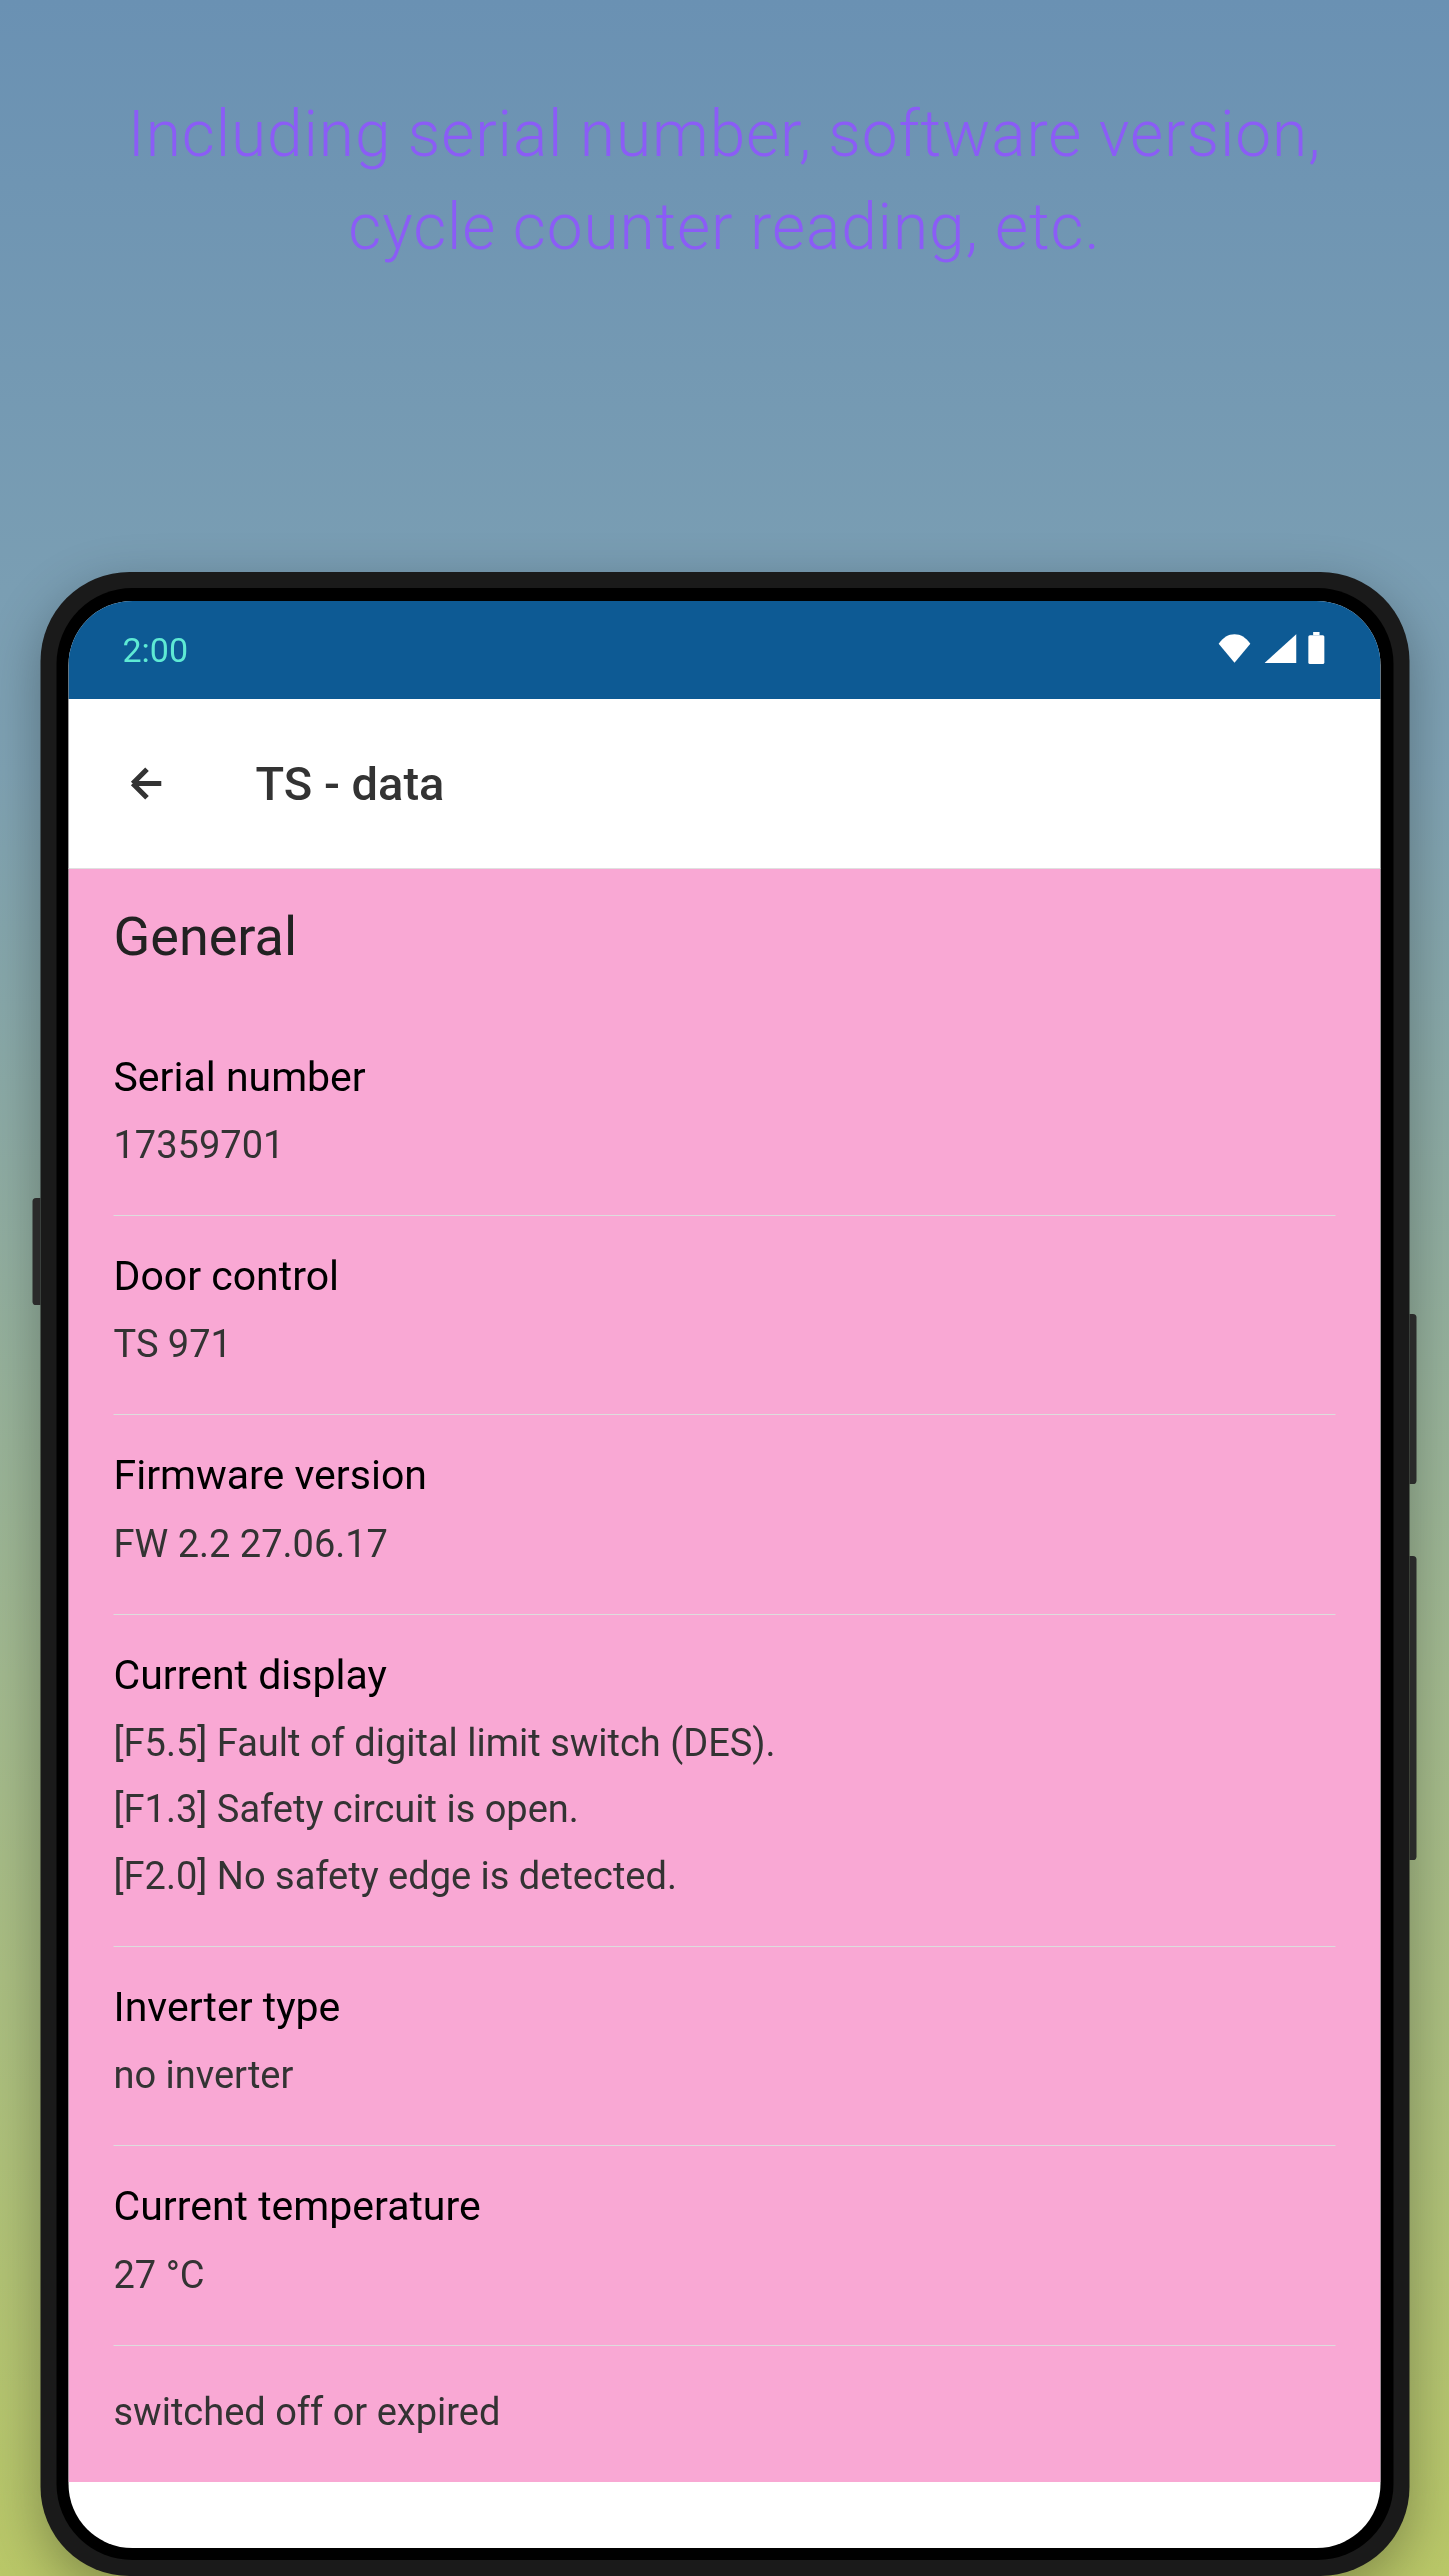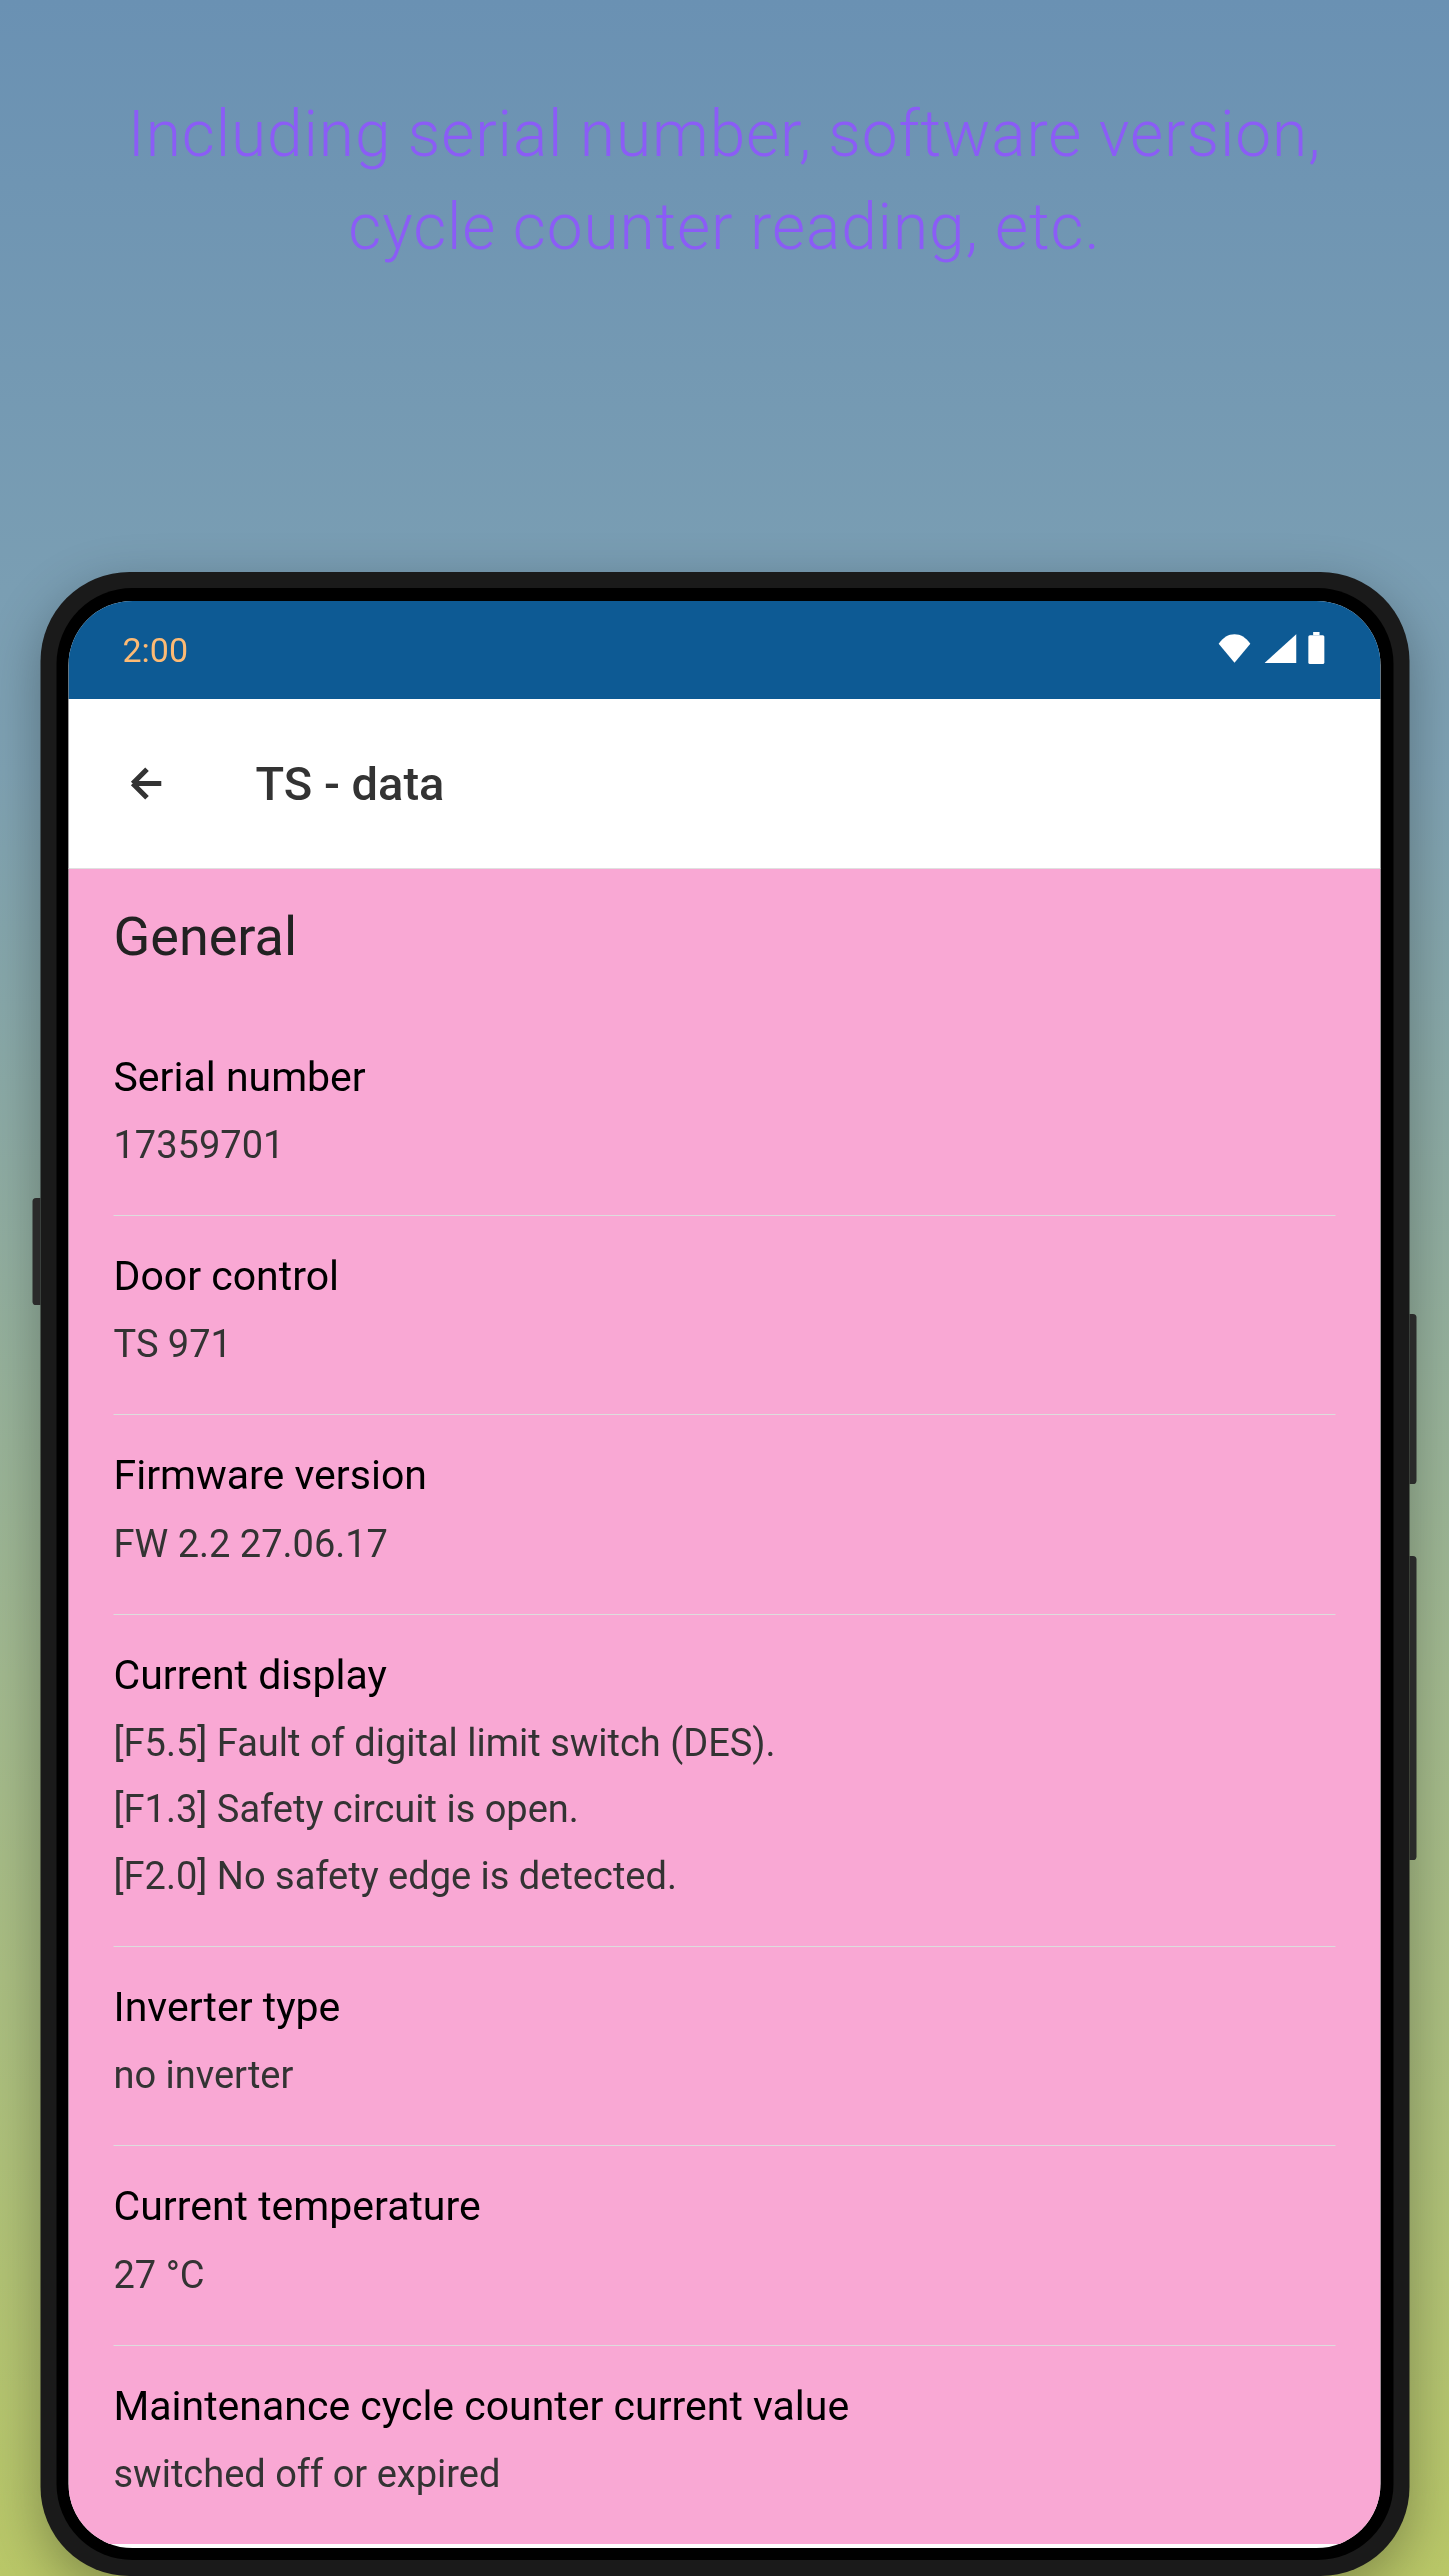--- a/index.html
+++ b/index.html
@@ -56,21 +56,21 @@
       overflow: hidden;
     }
     
     .status-bar {
       height: 98px;
       background: #0d5a94;
       display: flex;
       justify-content: space-between;
       align-items: center;
       padding: 0 54px;
-      color: #fdba74;
+      color: #5eead4;
     }
     
     .status-time {
       font-size: 34px;
       font-weight: 400;
     }
     
     .status-icons {
       display: flex;
       align-items: center;
@@ -261,21 +261,20 @@
                 <span class="data-value-line">no inverter</span>
               </div>
             </div>
             <div class="data-item">
               <div class="data-label">Current temperature</div>
               <div class="data-value">
                 <span class="data-value-line">27 °C</span>
               </div>
             </div>
             <div class="data-item">
-              <div class="data-label">Maintenance cycle counter current value</div>
               <div class="data-value">
                 <span class="data-value-line">switched off or expired</span>
               </div>
             </div>
           </div>
       </div>
 
     </div>
   </div>
 </div>

